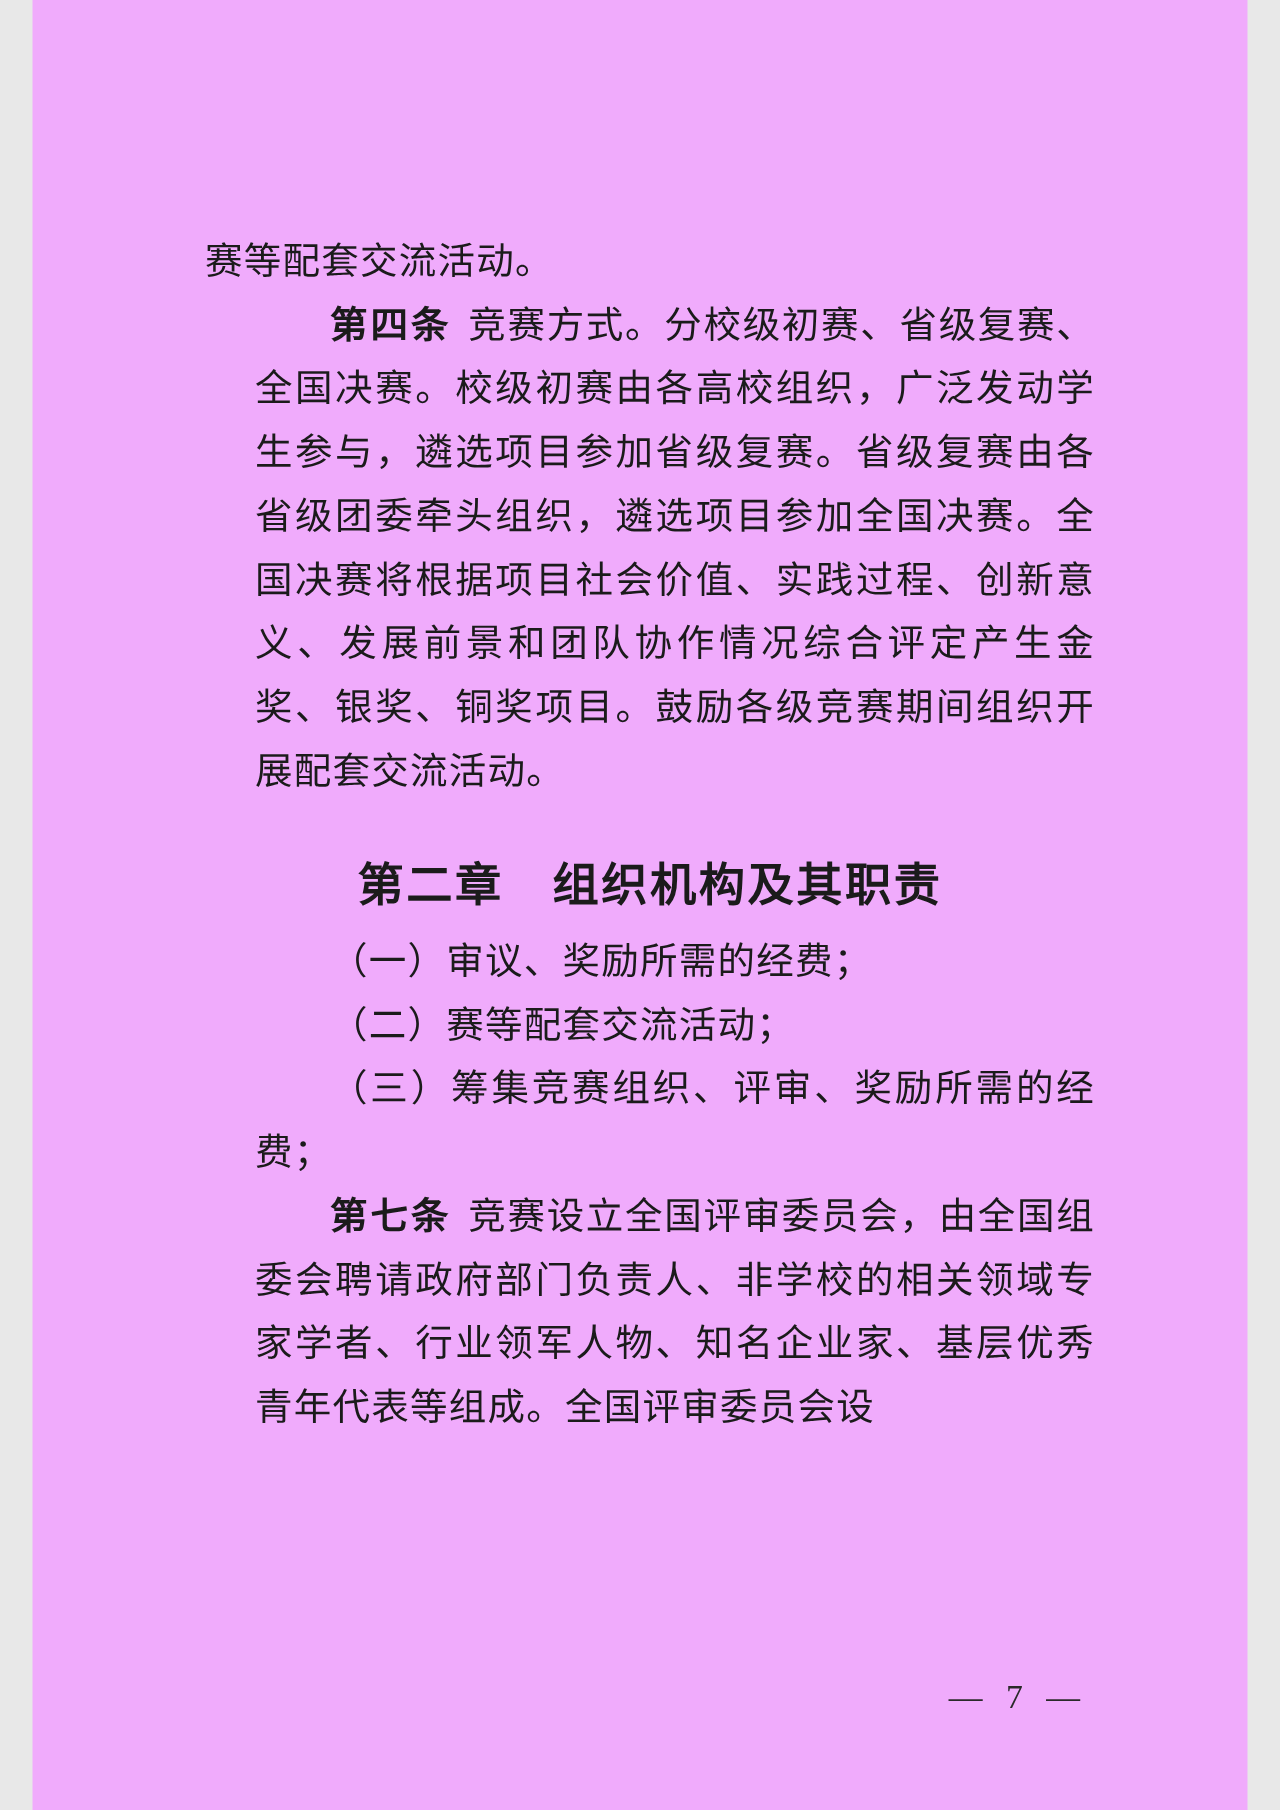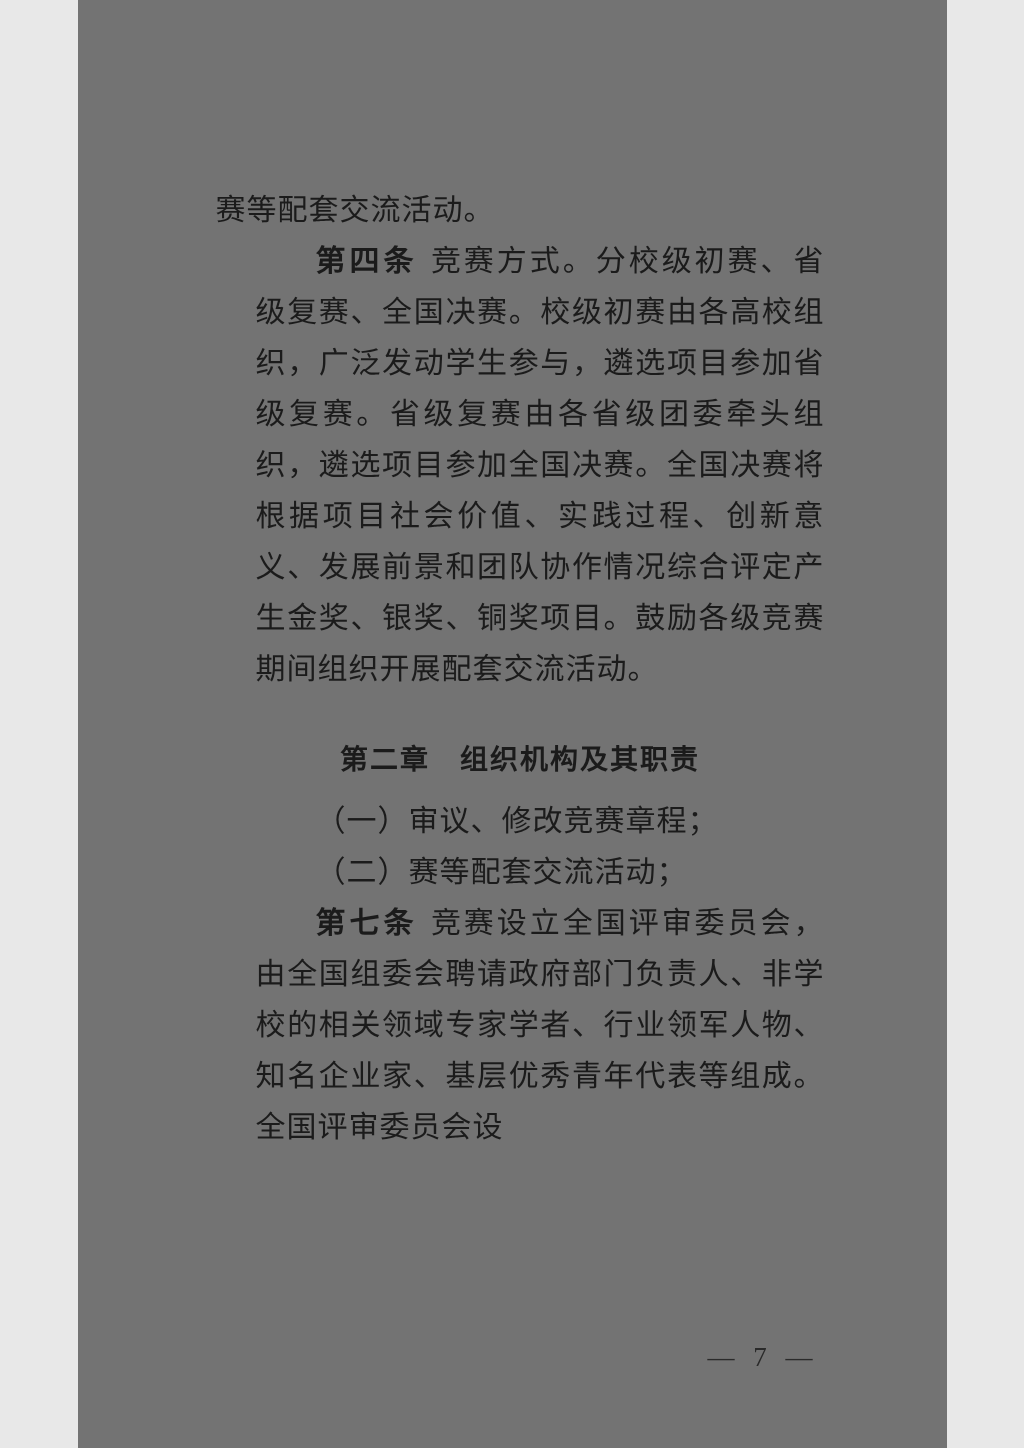--- a/index.html
+++ b/index.html
@@ -2,24 +2,24 @@
 <html lang="zh-CN"><head>
 <meta charset="utf-8">
 <style>
   html, body {
     margin: 0;
     padding: 0;
     background: #e8e8e8;
   }
   .page {
     position: relative;
-    width: 869px;
+    width: 972px;
     height: 1448px;
     margin: 0 auto;
-    background: #737373;
+    background: #f0abfc;
     color: #1b1b1b;
     font-family: "Liberation Serif", "DejaVu Serif", serif;
     overflow: hidden;
     box-sizing: border-box;
   }
   .doc-body {
     position: absolute;
     top: 184px;
     left: 138px;
     right: 122px;
@@ -38,21 +38,21 @@
   }
   p.paragraph strong {
     font-family: "Liberation Sans", "DejaVu Sans", sans-serif;
     font-weight: 700;
     margin-right: 0.45em;
     letter-spacing: 2px;
   }
   h2.heading {
     margin: 40px 0 10px 0;
     text-align: center;
-    font-size: 28px;
+    font-size: 37px;
     line-height: 51px;
     font-weight: 700;
     font-family: "Liberation Sans", "DejaVu Sans", sans-serif;
     letter-spacing: 2px;
     text-indent: 0;
   }
   .page-number {
     position: absolute;
     top: 1340px;
     right: 128px;
@@ -64,18 +64,19 @@
   }
 </style>
 </head>
 <body>
 
 <div class="page">
   <main class="doc-body">
       <p class="paragraph">赛等配套交流活动。</p>
       <p class="paragraph indent"><strong>第四条</strong>竞赛方式。分校级初赛、省级复赛、全国决赛。校级初赛由各高校组织，广泛发动学生参与，遴选项目参加省级复赛。省级复赛由各省级团委牵头组织，遴选项目参加全国决赛。全国决赛将根据项目社会价值、实践过程、创新意义、发展前景和团队协作情况综合评定产生金奖、银奖、铜奖项目。鼓励各级竞赛期间组织开展配套交流活动。</p>
       <h2 class="heading">第二章　组织机构及其职责</h2>
-      <p class="paragraph indent">（一）审议、修改竞赛章程；</p>
+      <p class="paragraph indent">（一）审议、奖励所需的经费；</p>
       <p class="paragraph indent">（二）赛等配套交流活动；</p>
+      <p class="paragraph indent">（三）筹集竞赛组织、评审、奖励所需的经费；</p>
       <p class="paragraph indent"><strong>第七条</strong>竞赛设立全国评审委员会，由全国组委会聘请政府部门负责人、非学校的相关领域专家学者、行业领军人物、知名企业家、基层优秀青年代表等组成。全国评审委员会设</p>
     </main>
   <div class="page-number">— 7 —</div>
 </div>
 
 </body></html>

